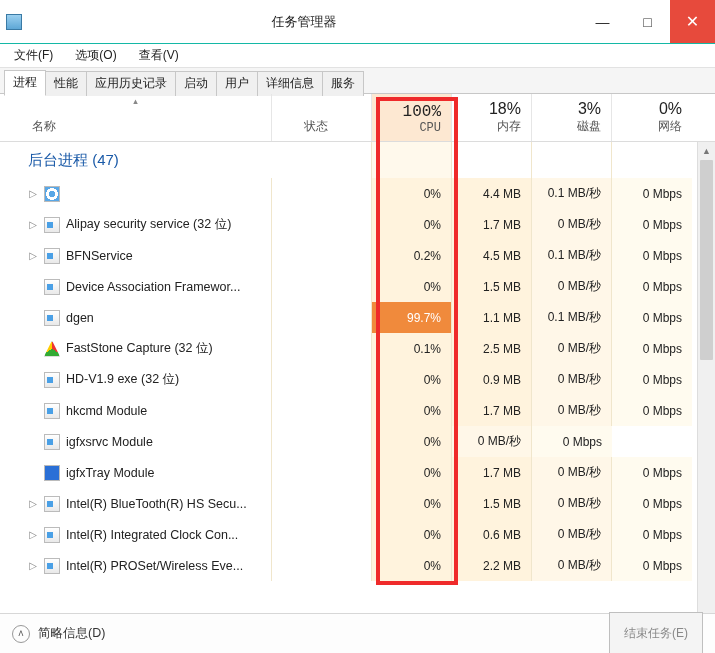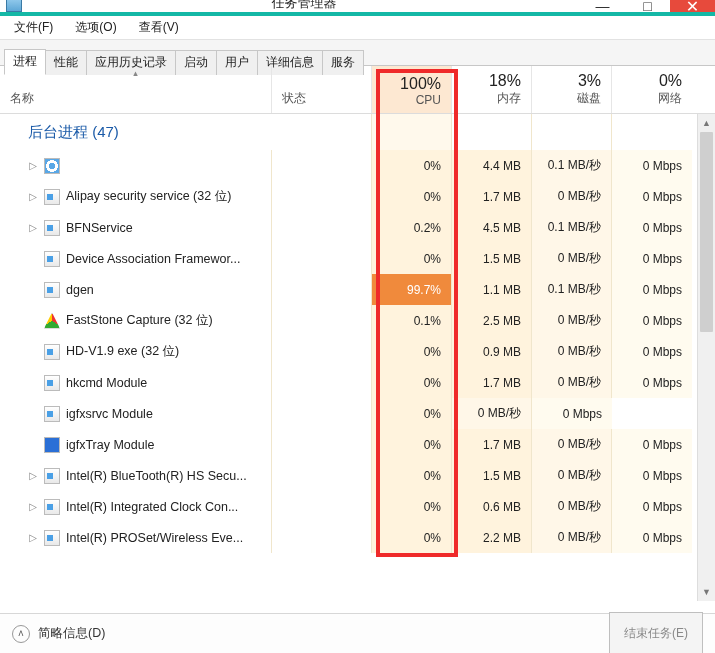--- a/index.html
+++ b/index.html
@@ -1,47 +1,47 @@
 <!DOCTYPE html>
 <html><head>
 <meta charset="utf-8">
 <style>
   * { box-sizing: border-box; margin: 0; padding: 0; }
   body { font-family: "Segoe UI", "Microsoft YaHei", Arial, sans-serif; font-size: 12px; color: #222; background: #fff; width: 715px; height: 653px; overflow: hidden; position: relative; }
 
   
-  .titlebar { height: 16px; background: #fff; display: flex; align-items: flex-end; border-bottom: 4px solid #14b8a6; }
+  .titlebar { height: 44px; background: #fff; display: flex; align-items: center; border-bottom: 1px solid #14b8a6; }
   .titlebar .app-icon { width: 16px; height: 16px; margin: 0 6px; background: linear-gradient(#9bd0f0,#5ea7d6); border:1px solid #3a7aa5; }
   .titlebar .title { flex: 1; text-align: center; font-size: 13px; }
   .winbtns { display: flex; height: 100%; }
   .winbtn { width: 45px; display:flex; align-items:center; justify-content:center; font-size:14px; color:#333; }
   .winbtn.close { background:#e74a3c; color:#fff; font-size:16px; }
 
   
   .menubar { height: 24px; display:flex; align-items:center; padding:0 6px; gap:14px; font-size:12px; border-bottom:1px solid #e2e2e2; }
   .menubar span { cursor:default;margin-left:8px; }
 
   
   .tabstrip { height: 26px; display:flex; align-items:flex-end; padding:4px 4px 0 4px; gap:0; background:#f5f5f5; border-bottom:1px solid #c7c7c7; }
-  .tab { padding:3px 8px 4px 8px; font-size:12px; border:1px solid #c7c7c7; border-bottom:none; background:#f0f0f0; margin-right:-1px; position:relative; top:10px; }
+  .tab { padding:3px 8px 4px 8px; font-size:12px; border:1px solid #c7c7c7; border-bottom:none; background:#f0f0f0; margin-right:-1px; position:relative; top:3px; }
   .tab.active { background:#fff; border-bottom:1px solid #fff; z-index:1; }
 
   
   .content { position:relative; height: calc(100% - 28px - 24px - 26px - 40px); overflow:hidden; }
   .columns-header { display:flex; height:48px; border-bottom:1px solid #dcdcdc; align-items:stretch; font-size:12px; color:#555; }
   .col { border-right:1px solid #e6e6e6; display:flex; flex-direction:column; justify-content:flex-end; padding:4px 10px 6px 10px; }
   .col.name { flex:0 0 272px; justify-content:flex-end; }
   .col.status { flex:0 0 100px; }
   .col.stat { flex: 0 0 80px; text-align:right; }
   .col .big { font-size:16px; color:#222; text-align:right; }
-  .col .sub { font-size:12px; color:#555; text-align:right; }
+  .col .sub { font-size:12px; color:#555; text-align:right;margin-left:22px; }
   .name-sort { font-size:9px; color:#888; text-align:center; margin-bottom:12px;}
   .col.name .sub { text-align:left; }
   .col.status .sub { text-align:left; }
-  .col.cpu { background:#fde8d2; }
+  .col.cpu { background:#fde8d2;font-family:Liberation Mono, monospace; }
 
   .rows { overflow-y:auto; height:calc(100% - 48px); }
   .scrollbar-fake { position:absolute; right:0; top:48px; bottom:0; width:18px; background:#f0f0f0; border-left:1px solid #ddd; }
   .scrollbar-fake .arrow { height:18px; display:flex; align-items:center; justify-content:center; color:#777; font-size:9px;}
   .scrollbar-fake .thumb { position:absolute; left:2px; right:2px; top:18px; height:200px; background:#cfcfcf; border-radius:1px; }
 
   .group-row { display:flex; align-items:center; height:36px; padding-left:12px; color:#1a5aa8; font-size:15px; }
   .row { display:flex; height:31px; align-items:center; }
   .row:nth-child(odd){}
   .cell { height:100%; display:flex; align-items:center; padding:0 10px; border-right:1px solid #f0e6cc; }

